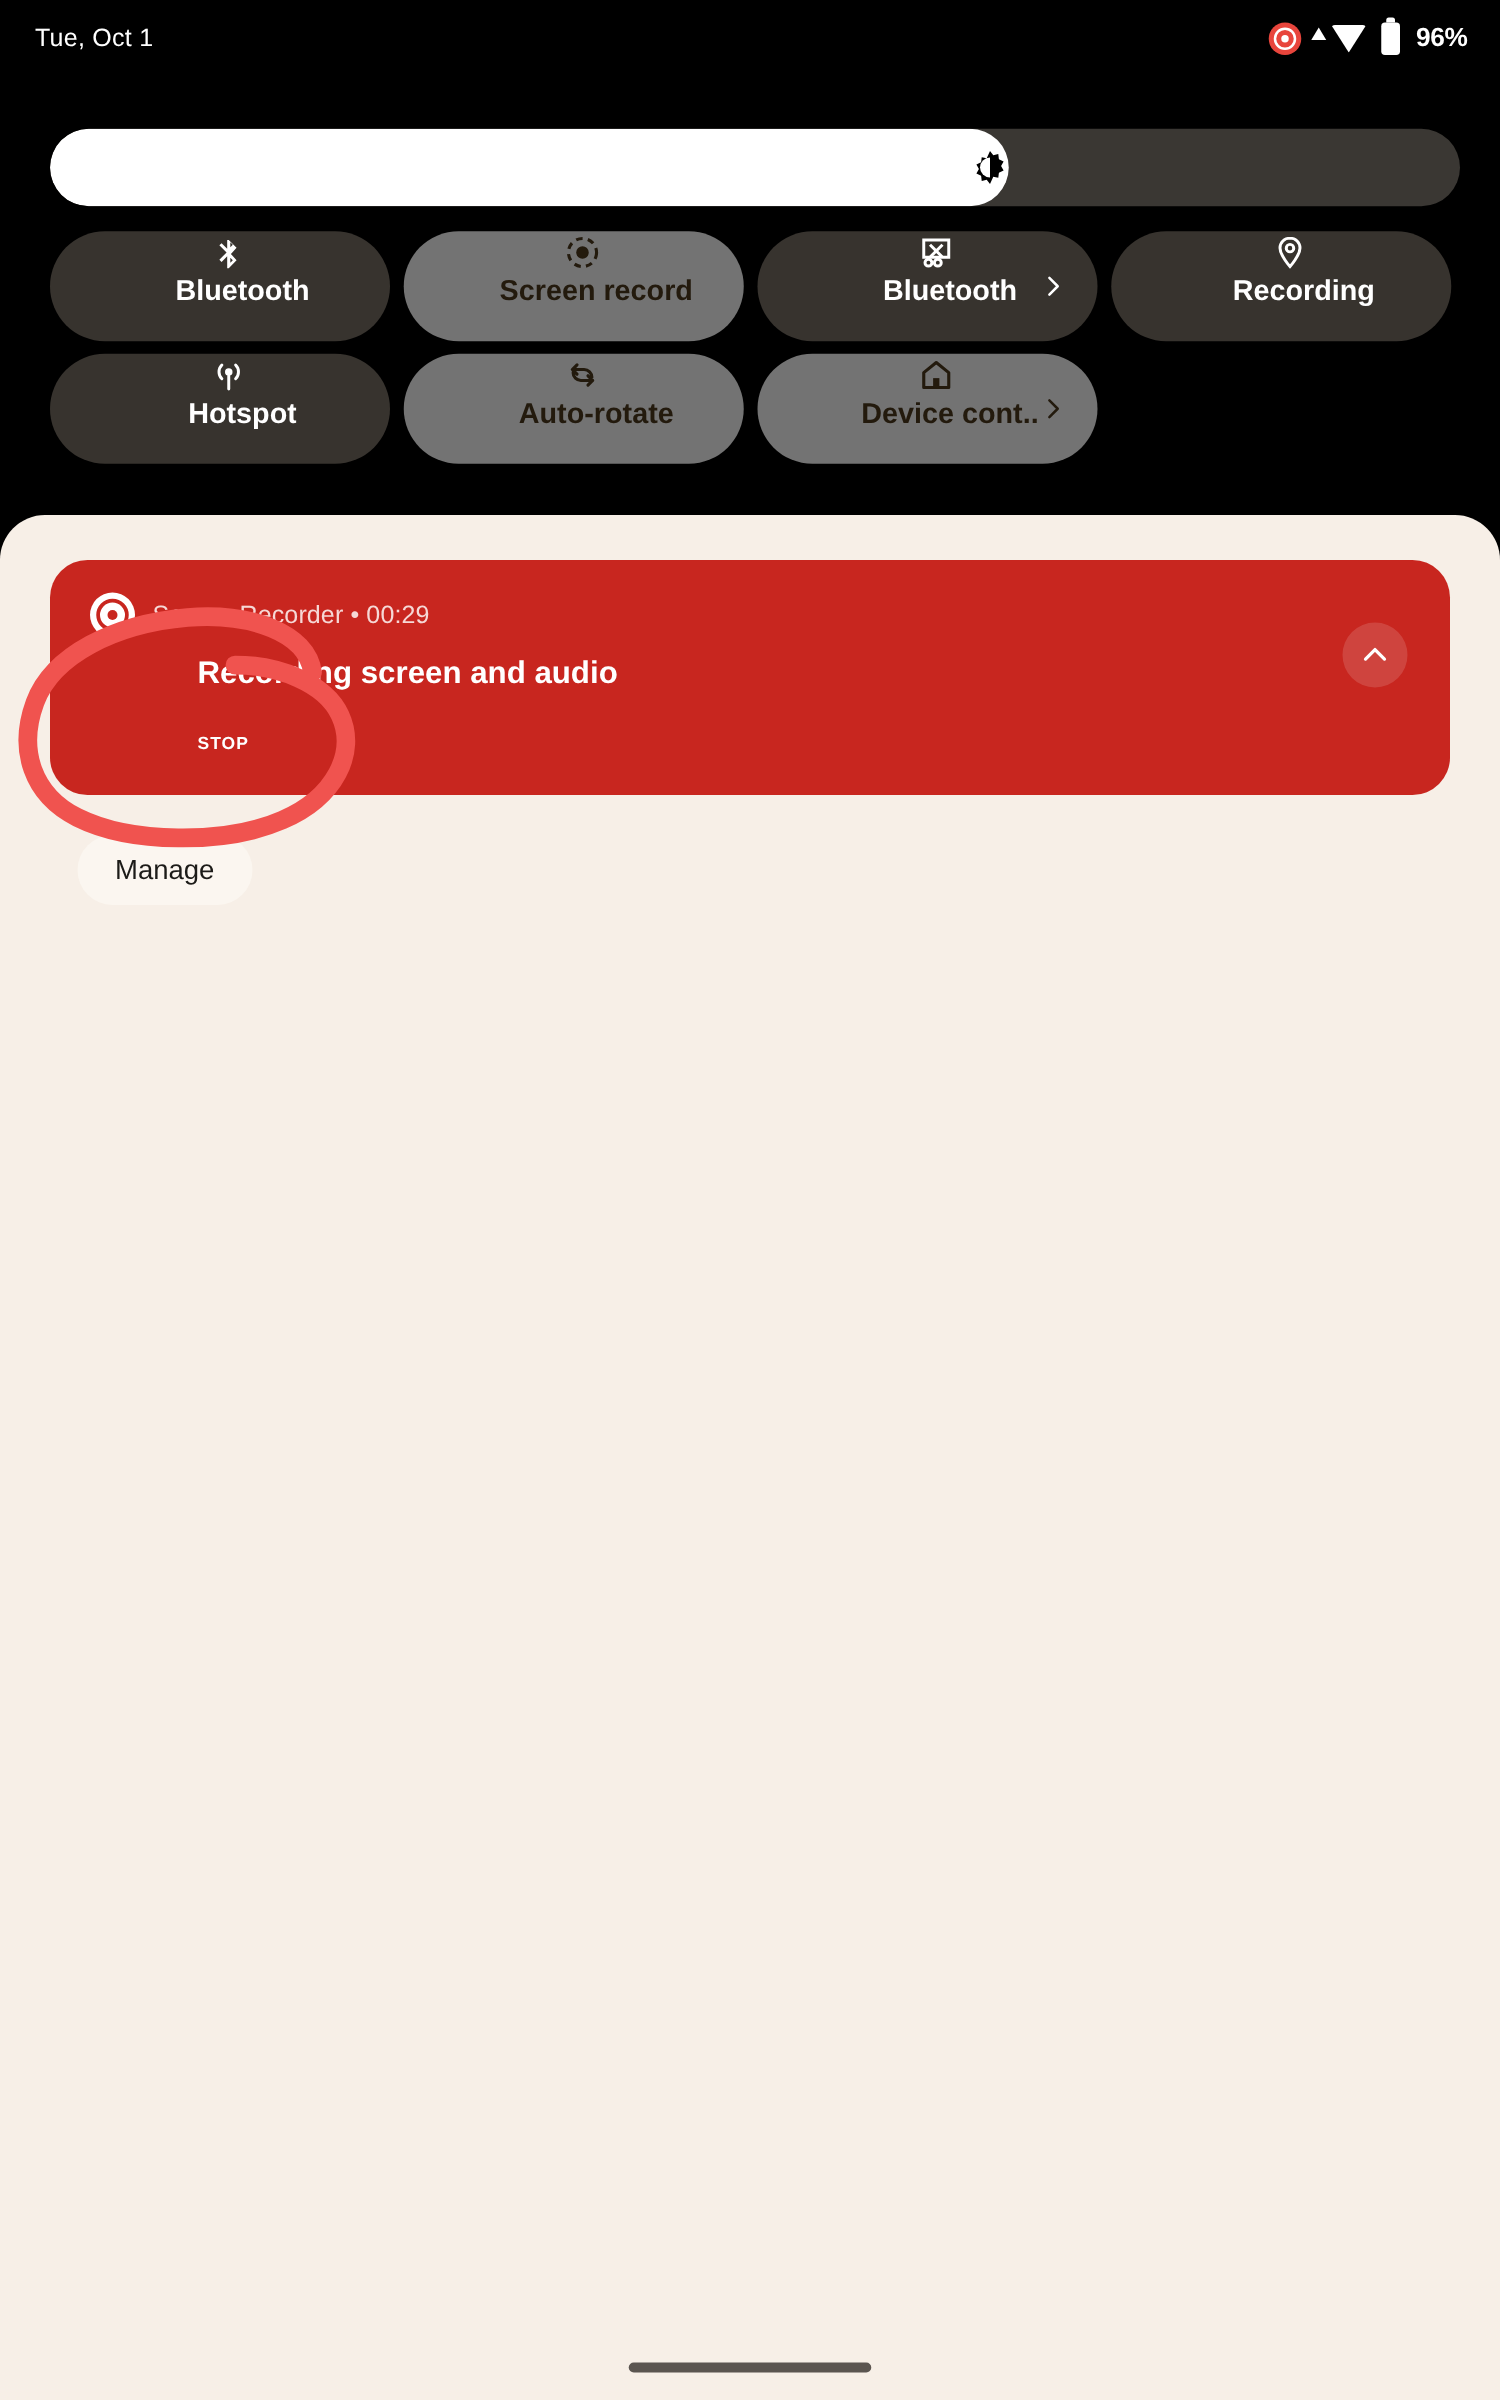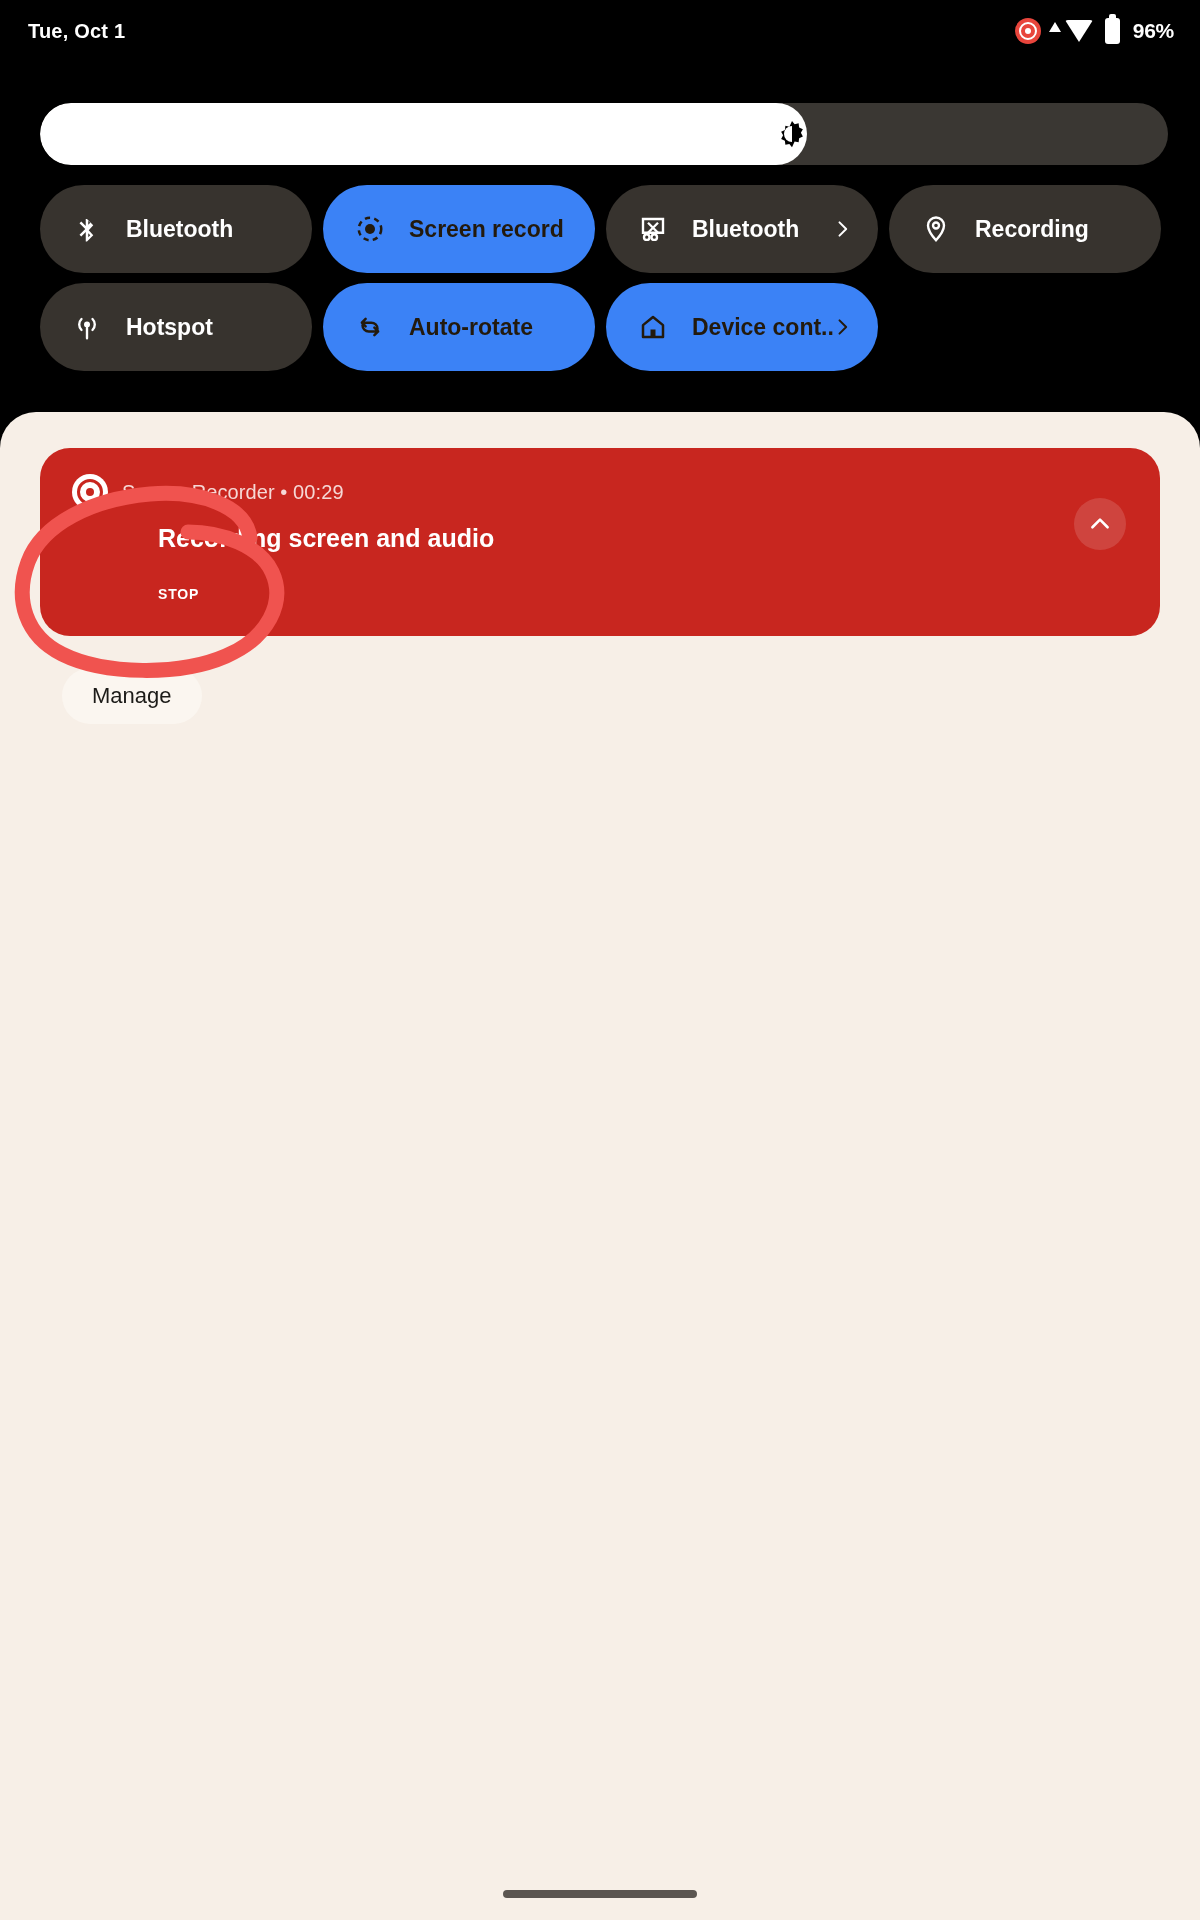--- a/index.html
+++ b/index.html
@@ -32,21 +32,21 @@
     width: 1200px;
     height: 62px;
     display: flex;
     align-items: center;
     justify-content: space-between;
     padding: 0 26px 0 28px;
   }
   #status-clock {
     color: #ffffff;
     font-size: 20px;
-    font-weight: 700;
+    font-weight: 400;
     letter-spacing: .2px;
   }
   #status-icons {
     display: flex;
     align-items: center;
     gap: 8px;
   }
   .rec-dot {
     width: 26px; height: 26px;
     border-radius: 50%;
@@ -148,23 +148,24 @@
     gap: 10px 11px;
   }
   .tile {
     border-radius: 44px;
     display: flex;
     align-items: center;
     padding-left: 30px;
     padding-right: 16px;
     position: relative;
     cursor: pointer;
+    flex-direction: column;
   }
   .tile.off { background: #37332E; }
-  .tile.on  { background: #3b82f6; }
+  .tile.on  { background: #737373; }
   .tile-icon {
     width: 34px; height: 34px;
     flex: 0 0 34px;
     display: flex;
     align-items: center;
     justify-content: center;
   }
   .tile-label {
     margin-left: 22px;
     font-size: 23px;

